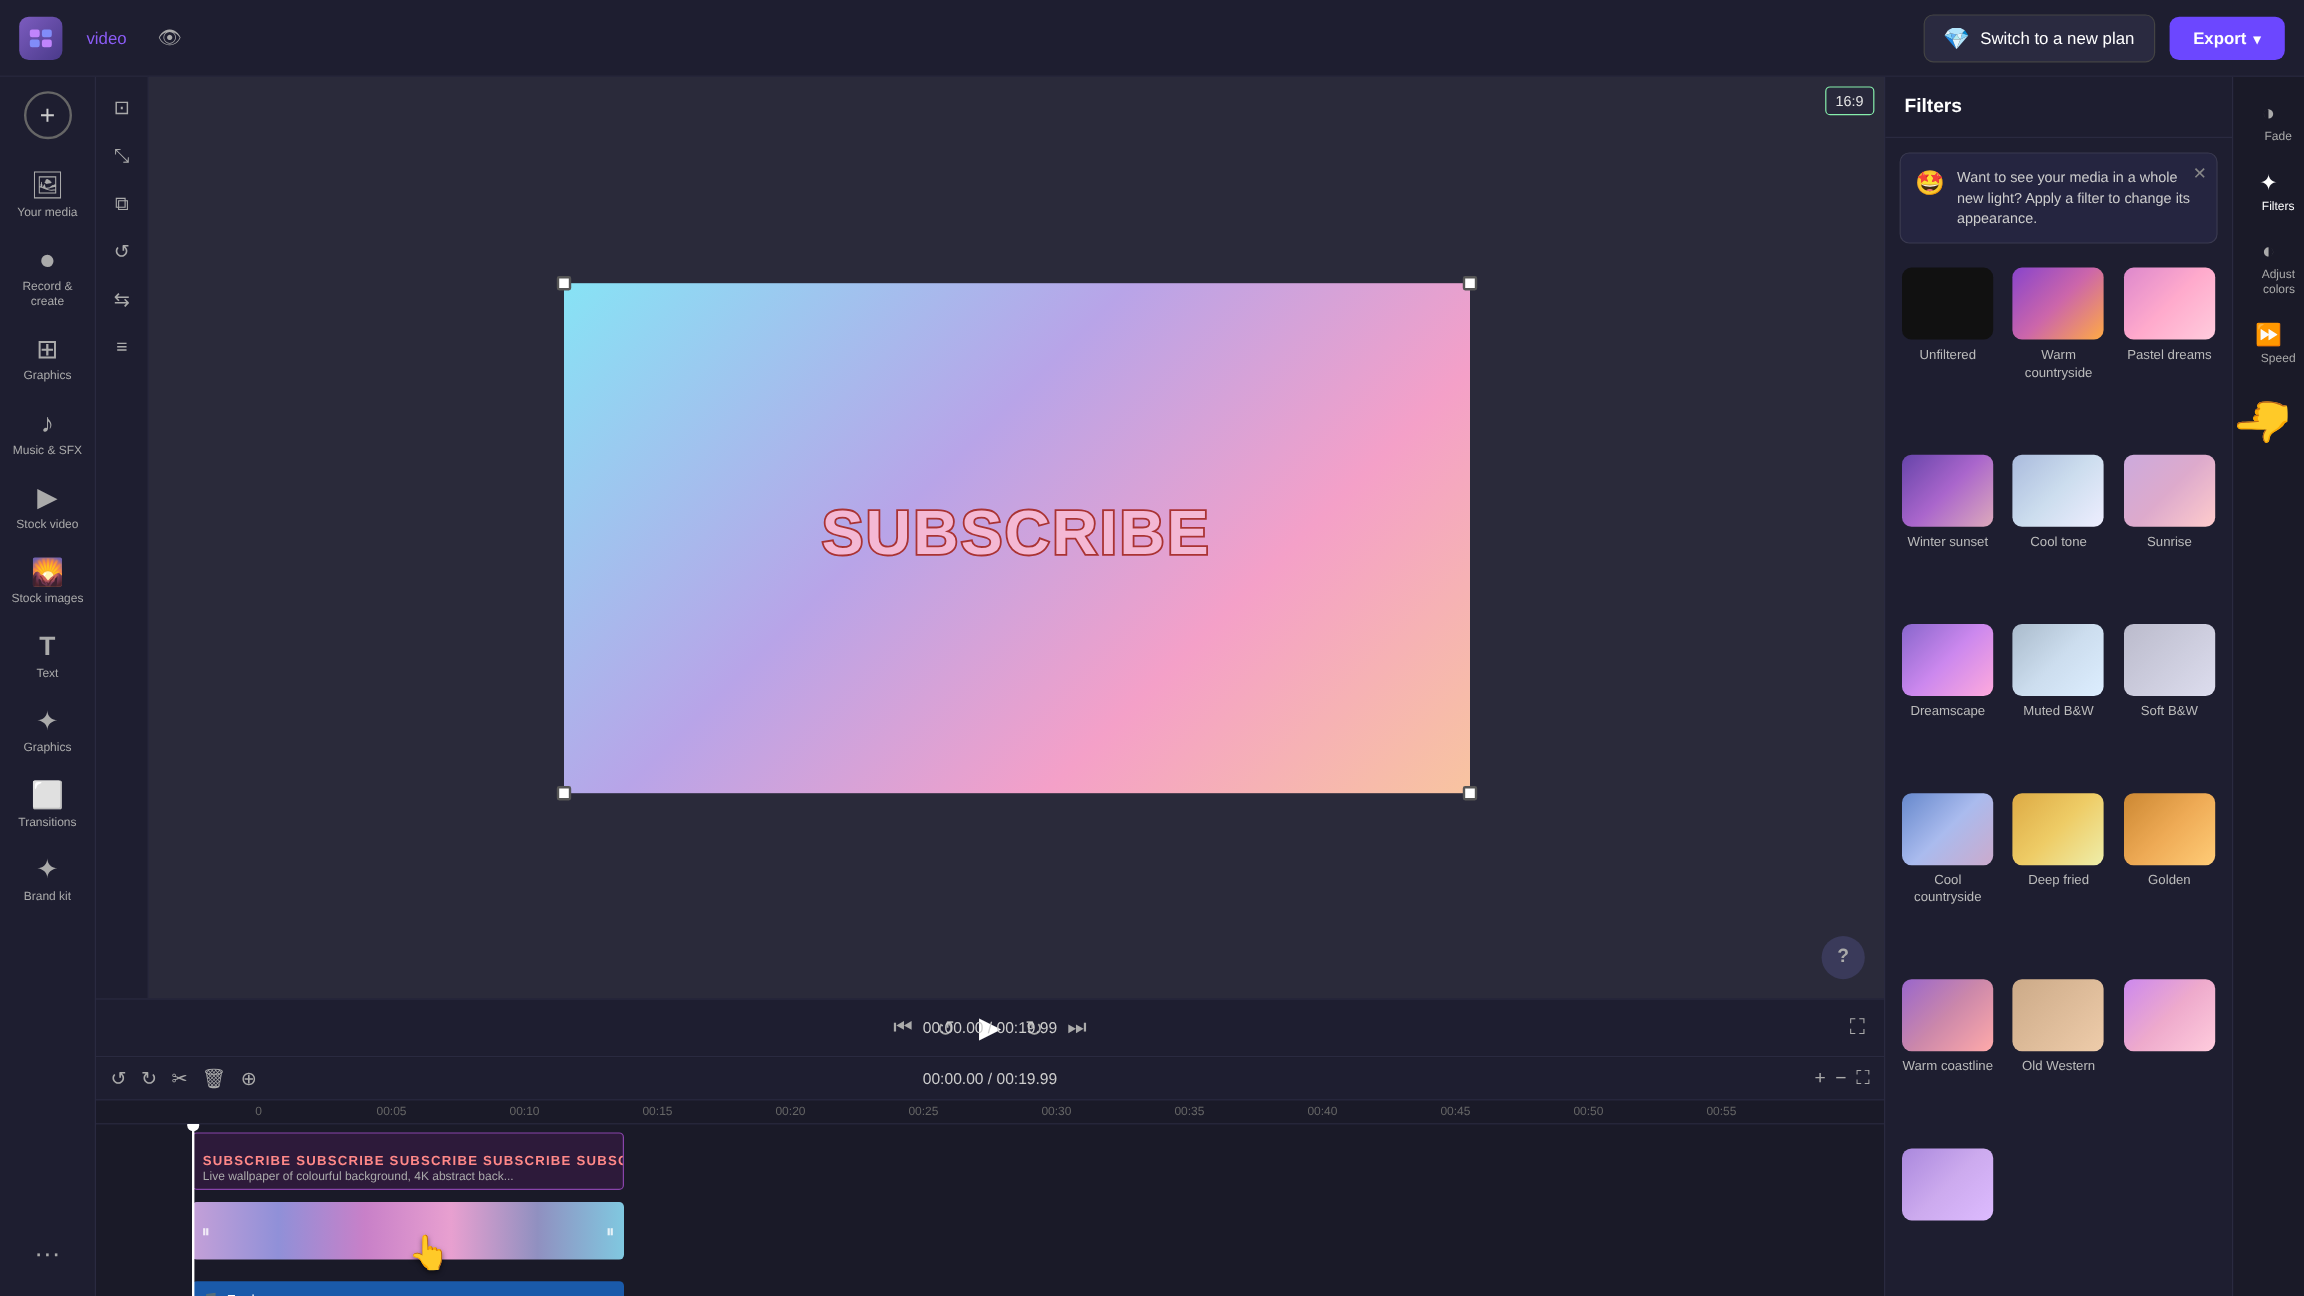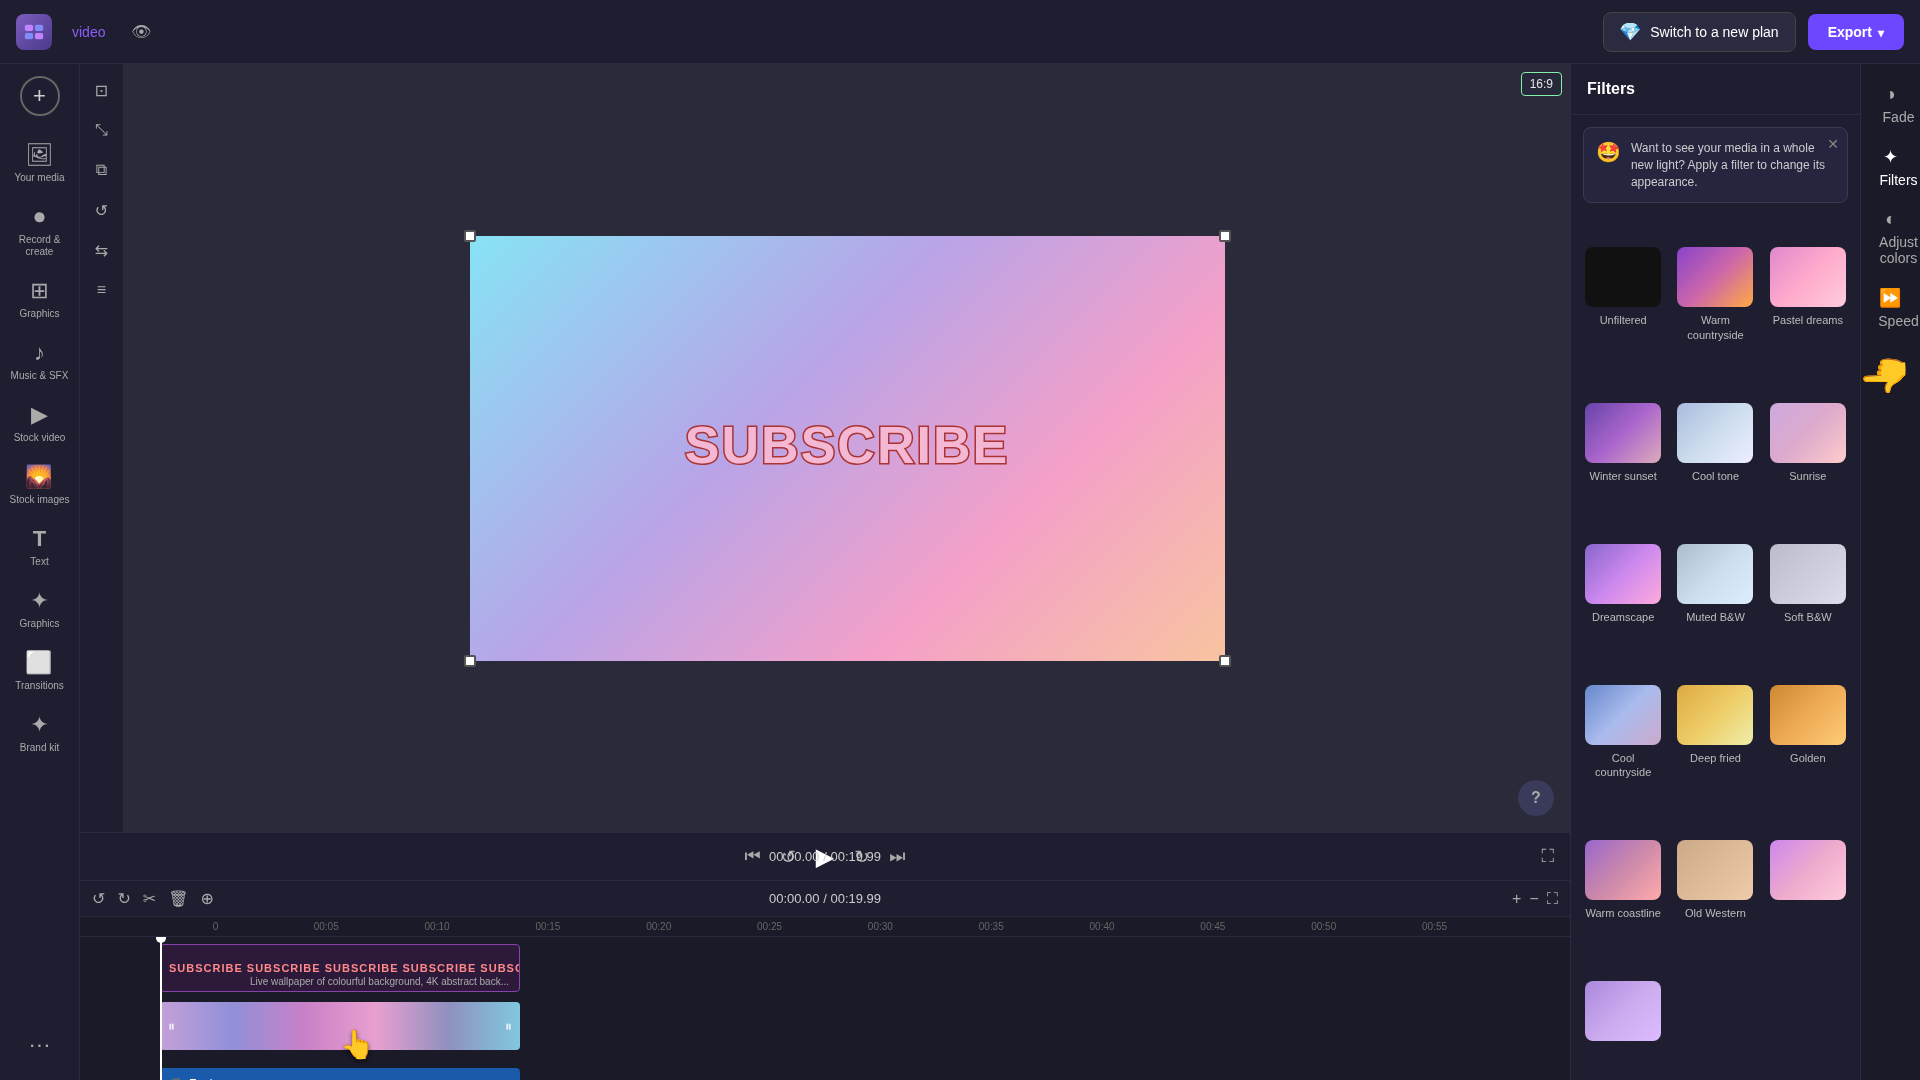--- a/index.html
+++ b/index.html
@@ -329,21 +329,20 @@
     .track-description {
       font-size: 10px;
       color: #aaa;
       position: absolute;
       bottom: 4px;
       left: 8px;
       white-space: nowrap;
       overflow: hidden;
       text-overflow: ellipsis;
       width: 340px;
-      text-align: right;
     }
     .video-track {
       width: 360px;
       height: 48px;
       background: linear-gradient(90deg, #c4a0d8 0%, #9090d8 20%, #c880c8 40%, #e8a0d0 60%, #9090c0 80%, #80c8e0 100%);
       border-radius: 4px;
       display: flex;
       align-items: center;
       padding: 0 8px;
       position: relative;
@@ -426,21 +425,20 @@
       display: grid;
       grid-template-columns: repeat(3, 1fr);
       gap: 12px;
     }
     .filter-item {
       display: flex;
       flex-direction: column;
       align-items: center;
       gap: 6px;
       cursor: pointer;
-      margin-top: 24px;
     }
     .filter-thumb {
       width: 76px;
       height: 60px;
       border-radius: 8px;
       position: relative;
       overflow: hidden;
     }
     .filter-thumb-unfiltered { background: #111; }
     .filter-thumb-warm-countryside { background: linear-gradient(135deg, #8844cc, #cc66aa, #ffaa44); }
@@ -477,21 +475,21 @@
       width: 52px;
       display: flex;
       flex-direction: column;
       align-items: center;
       padding: 8px 4px;
       cursor: pointer;
       gap: 4px;
       border-radius: 6px;
     }
     .rail-item-icon { font-size: 18px; color: #aaa; }
-    .rail-item-label { font-size: 14px; color: #aaa; text-align: center; line-height: 1.2; padding-left: 16px; }
+    .rail-item-label { font-size: 10px; color: #aaa; text-align: right; line-height: 1.2; padding-left: 16px; }
     .rail-item.active .rail-item-icon { color: #fff; }
     .rail-item.active .rail-item-label { color: #fff; }
 
     
     .red-arrow {
       position: absolute;
       top: 70px;
       right: 46px;
       font-size: 48px;
       color: #dd2222;

